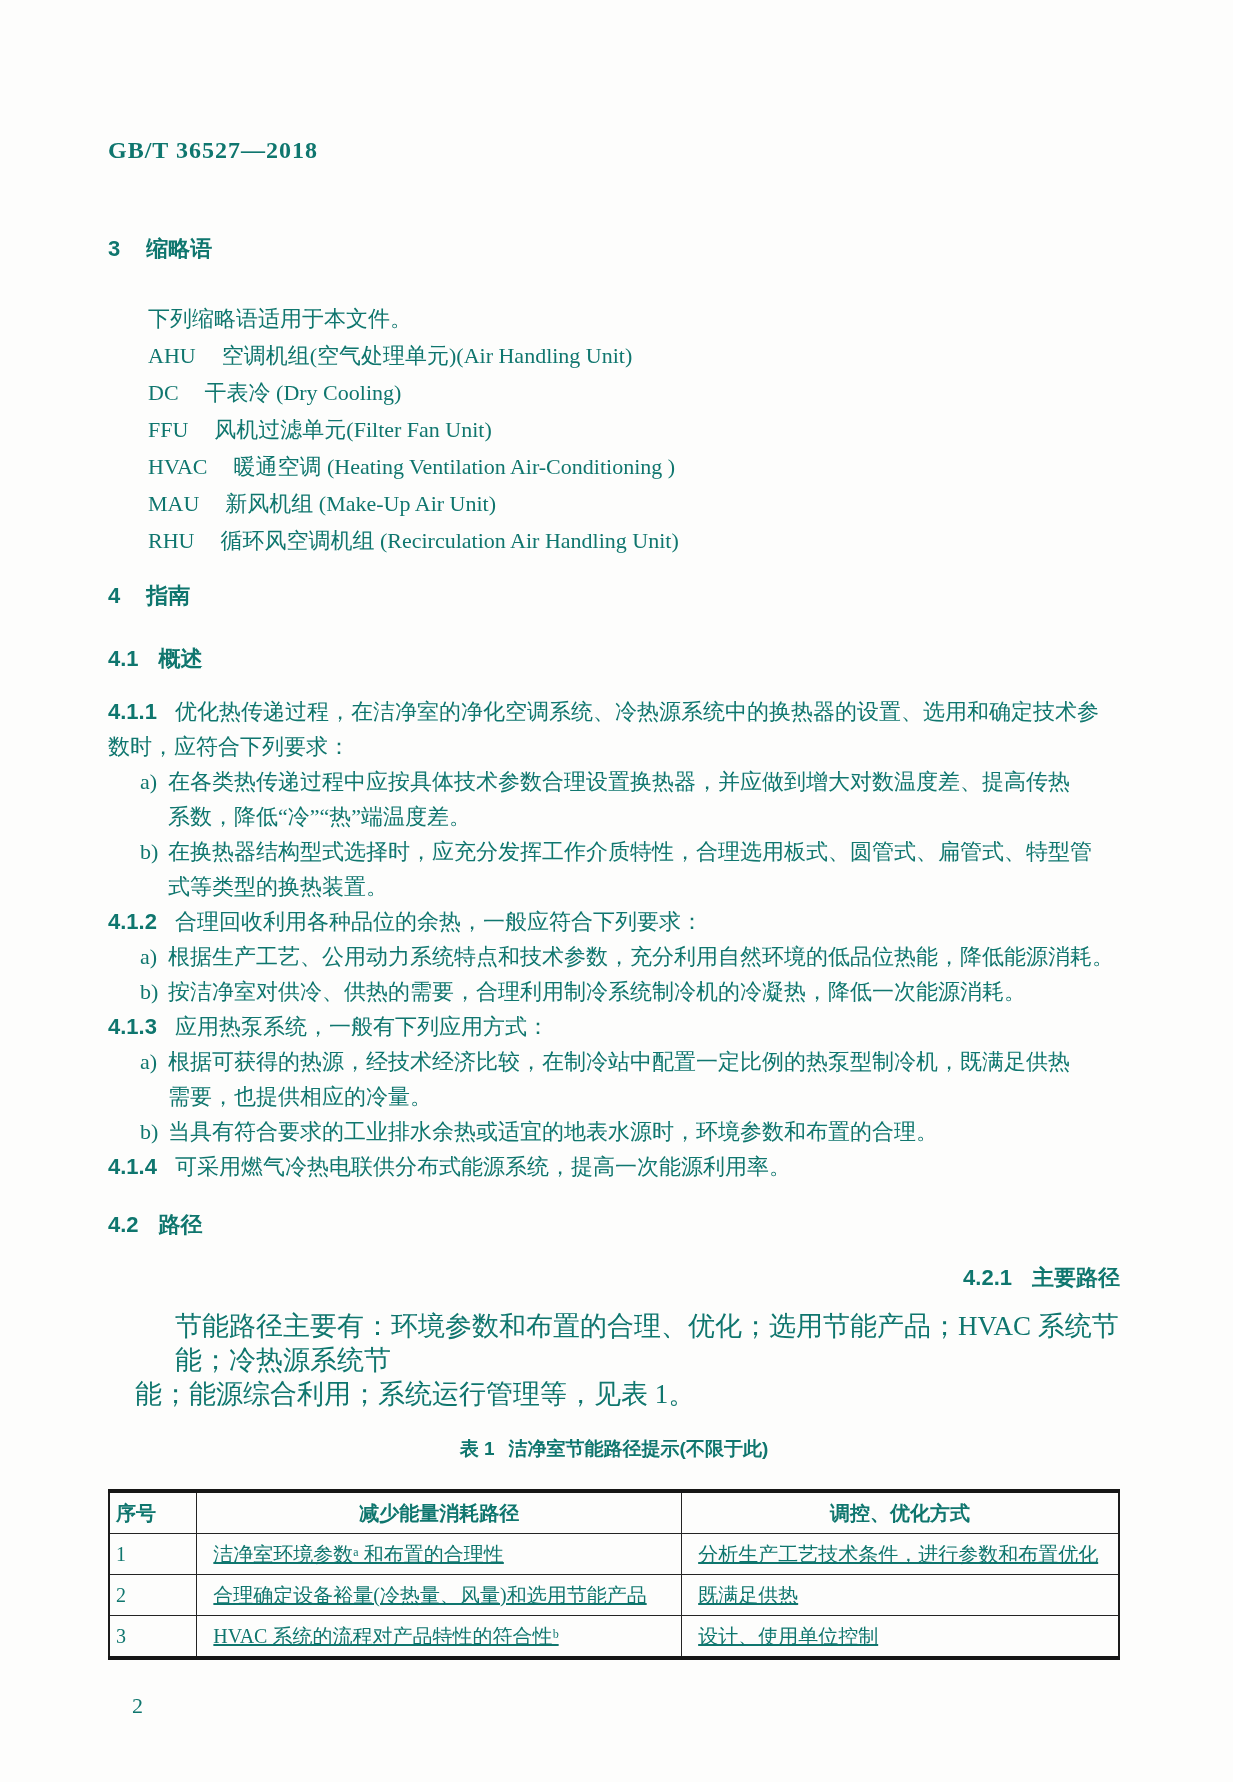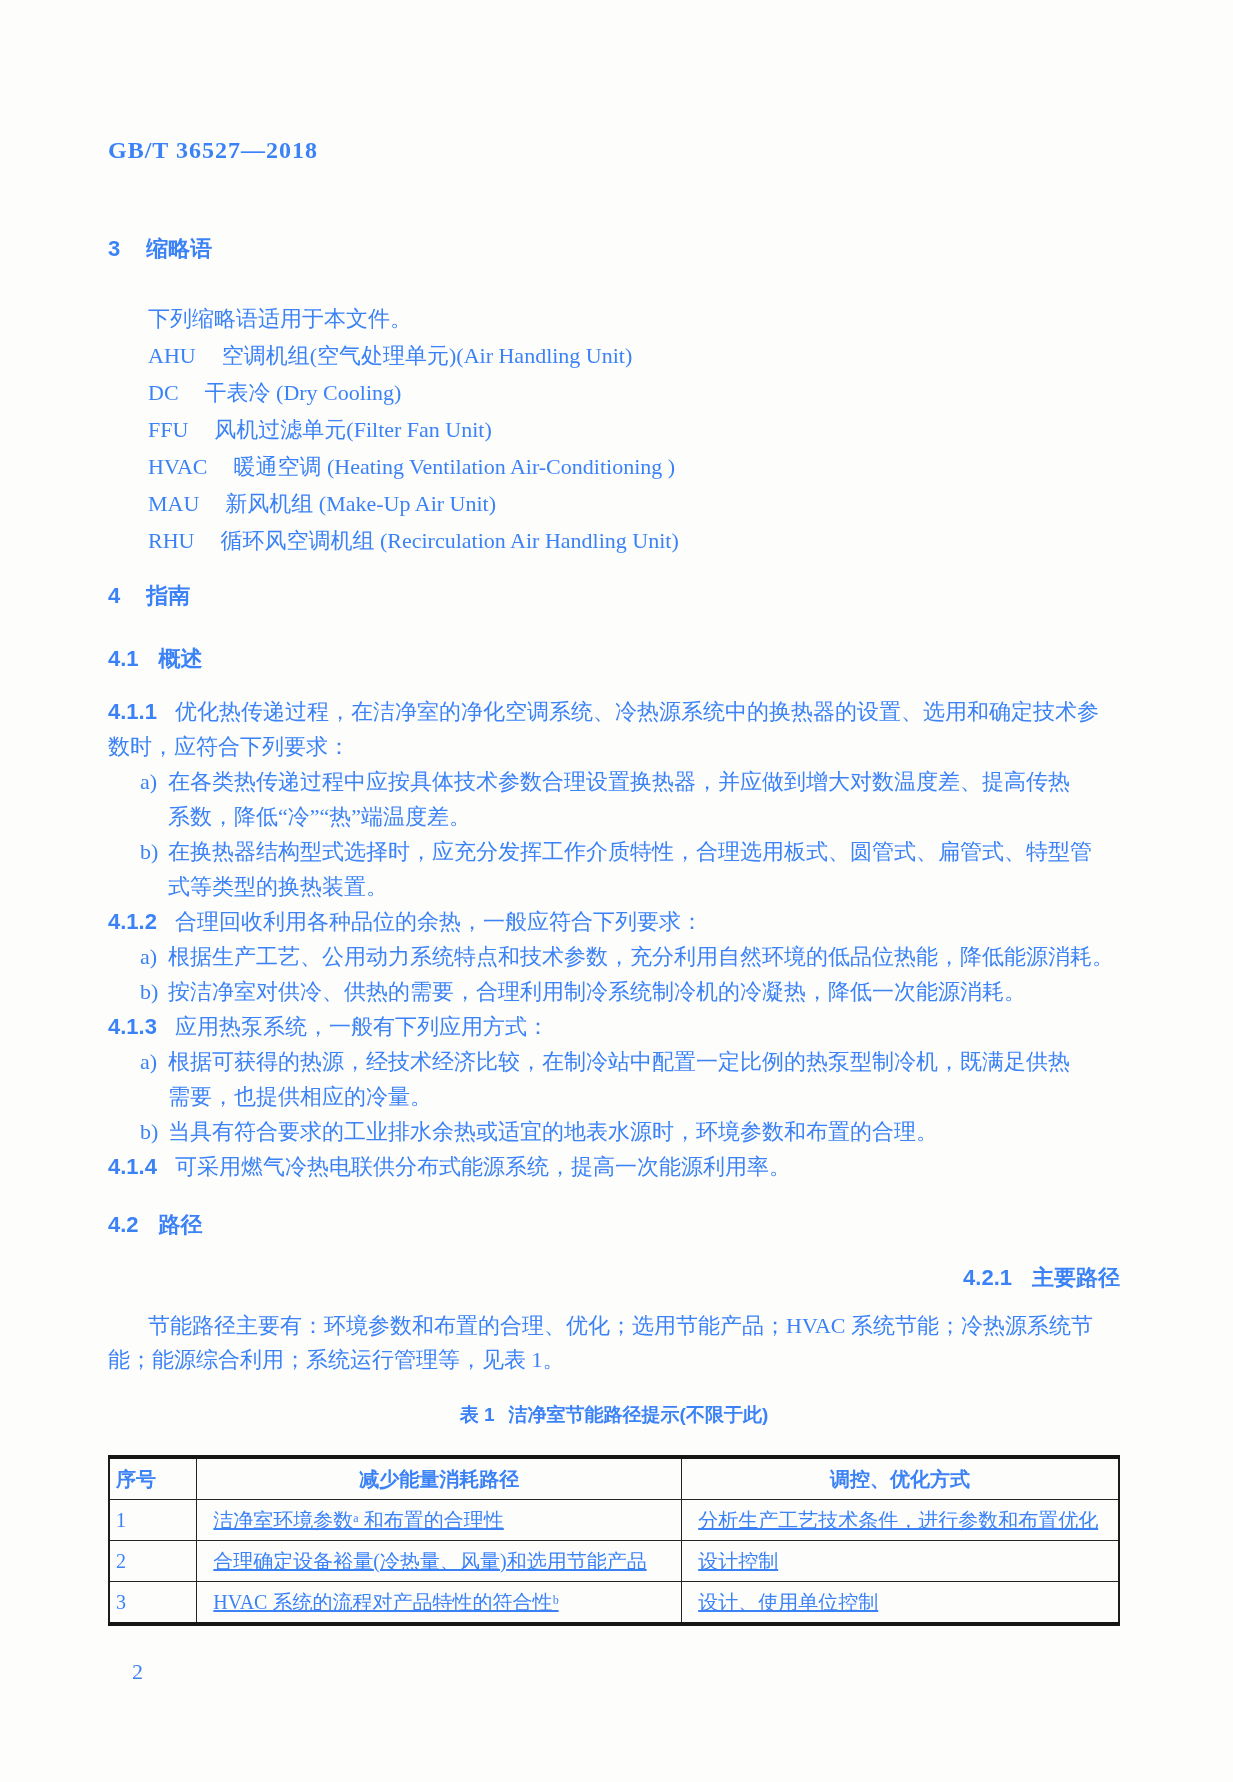--- a/index.html
+++ b/index.html
@@ -1,21 +1,21 @@
 <!DOCTYPE html>
 <html><head>
 <meta charset="utf-8">
 <style>
   html,body { margin:0; padding:0; background:#ffffff; }
   .page {
     position:relative;
     width:1233px; height:1782px;
     background:#fdfdfc;
     font-family:"Liberation Serif","DejaVu Serif",serif;
-    color:#3b82f6;
+    color:#0f766e;
     overflow:hidden;
   }
   .content { position:absolute; left:108px; top:0; width:1012px; }
 
   .doc-number {
     margin-top:134px;
     font-family:"Liberation Serif","DejaVu Serif",serif;
     font-weight:bold;
     font-size:24px; line-height:32px;
     letter-spacing:1px;
@@ -44,21 +44,21 @@
   .abbr-code { margin-right:26px; }
 
   .clauses { margin-top:20px; font-size:22px; line-height:35px; }
   .cl-num {
     font-family:"Liberation Sans","DejaVu Sans",sans-serif;
     font-weight:bold; margin-right:18px;
   }
   .item-line { position:relative; padding-left:60px; }
   .item-label { position:absolute; left:32px; }
 
-  .para { margin-top:16px; font-size:22px; line-height:34px; }
+  .para { margin-top:16px; font-size:27px; line-height:34px;margin-left:27px; }
   .para .indent2 { padding-left:40px; }
 
   .tcaption {
     margin-top:24px; text-align:center;
     font-family:"Liberation Sans","DejaVu Sans",sans-serif;
     font-weight:bold; font-size:19px; line-height:28px;
   }
   .tcaption .tcap-label { margin-right:14px; }
 
   table.t1 {
@@ -197,21 +197,21 @@
       </thead>
       <tbody>
         <tr>
           <td class="c1">1</td>
           <td class="c2">洁净室环境参数ᵃ 和布置的合理性</td>
           <td class="c3">分析生产工艺技术条件，进行参数和布置优化</td>
         </tr>
         <tr>
           <td class="c1">2</td>
           <td class="c2">合理确定设备裕量(冷热量、风量)和选用节能产品</td>
-          <td class="c3">设计控制</td>
+          <td class="c3">既满足供热</td>
         </tr>
         <tr>
           <td class="c1">3</td>
           <td class="c2">HVAC 系统的流程对产品特性的符合性ᵇ</td>
           <td class="c3">设计、使用单位控制</td>
         </tr>
       </tbody>
     </table>
 
     <div class="page-number">2</div>

